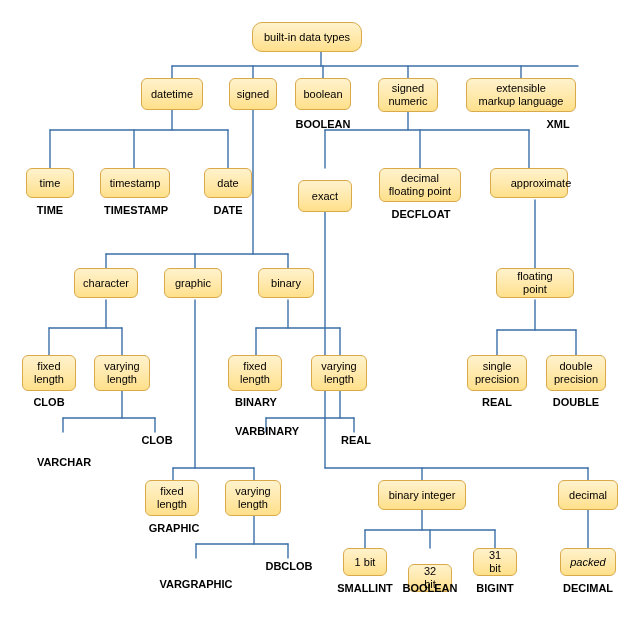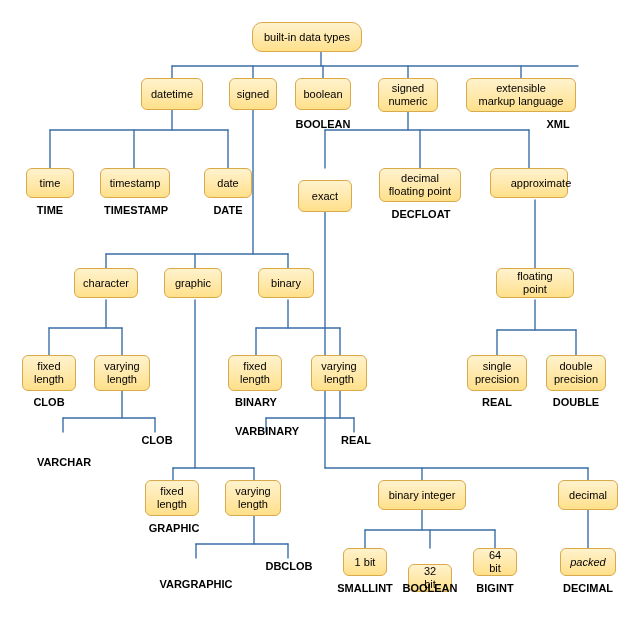--- a/index.html
+++ b/index.html
@@ -176,21 +176,21 @@
 <div class="node" style="left:145px;top:480px;width:54px;height:36px;">fixed
 length</div>
 <div class="node" style="left:225px;top:480px;width:56px;height:36px;">varying
 length</div>
 
 <div class="node" style="left:378px;top:480px;width:88px;height:30px;">binary integer</div>
 <div class="node" style="left:558px;top:480px;width:60px;height:30px;">decimal</div>
 
 <div class="node" style="left:343px;top:548px;width:44px;height:28px;">1 bit</div>
 <div class="node" style="left:408px;top:564px;width:44px;height:28px;">32 bit</div>
-<div class="node" style="left:473px;top:548px;width:44px;height:28px;">64 bit</div>
+<div class="node" style="left:473px;top:548px;width:44px;height:28px;">31 bit</div>
 <div class="node" style="left:560px;top:548px;width:56px;height:28px;font-style:italic;">packed</div>
 
 <div class="label" style="left:293px;top:118px;width:60px;">BOOLEAN</div>
 <div class="label" style="left:540px;top:118px;width:36px;">XML</div>
 
 <div class="label" style="left:31px;top:204px;width:38px;">TIME</div>
 <div class="label" style="left:99px;top:204px;width:74px;">TIMESTAMP</div>
 <div class="label" style="left:208px;top:204px;width:40px;">DATE</div>
 <div class="label" style="left:388px;top:208px;width:66px;">DECFLOAT</div>
 

